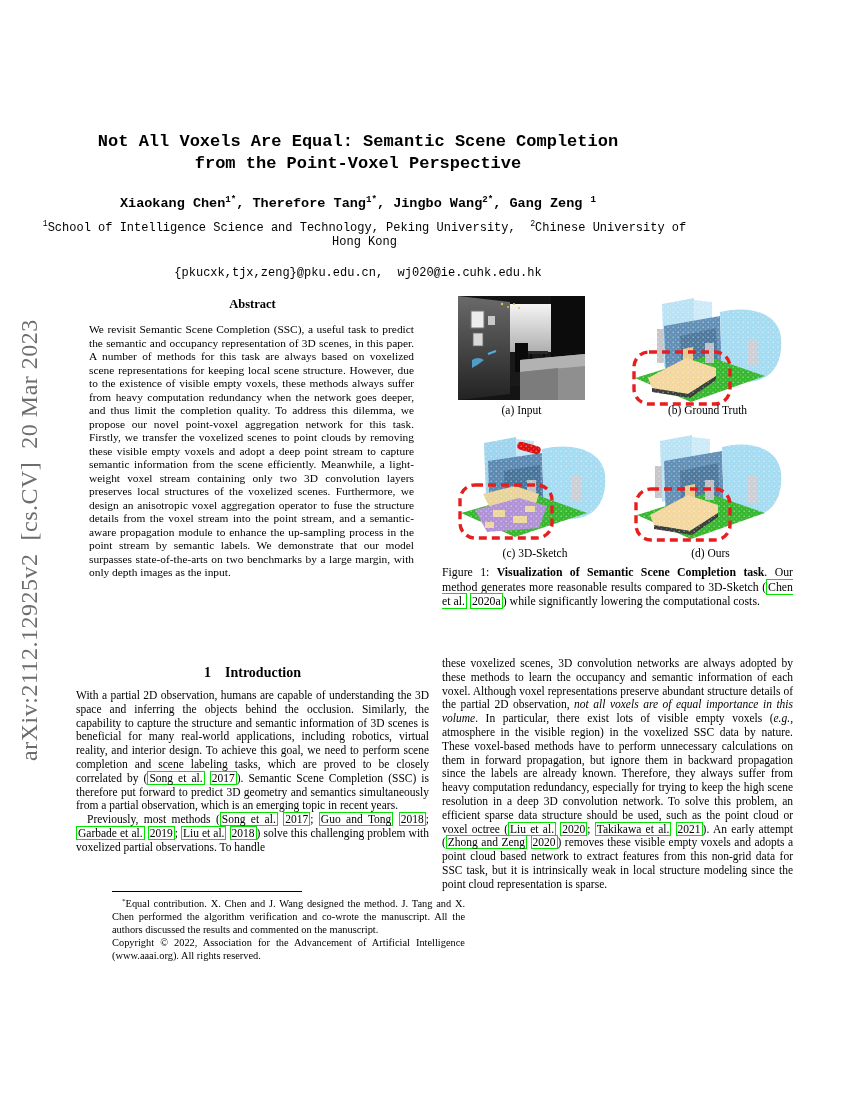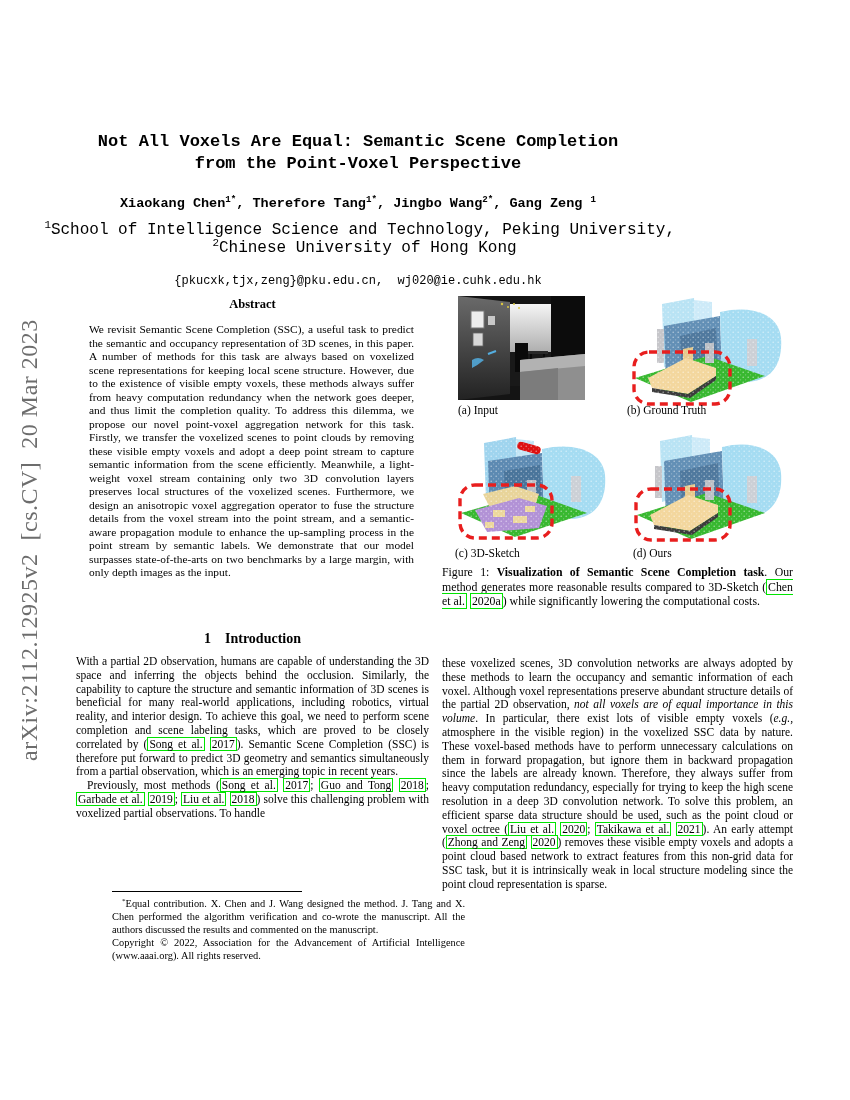--- a/index.html
+++ b/index.html
@@ -9,43 +9,43 @@
 
   .arxiv-banner {
     position:absolute; left:-227px; top:523px; width:520px; height:34px;
     transform:rotate(-90deg); text-align:center;
     font-size:24px; color:#6d6d6d; letter-spacing:0.5px; white-space:nowrap;
   }
 
   .header { position:absolute; top:131px; left:12px; width:692px; text-align:center;font-family:Liberation Mono, monospace; }
   .title { font-size:17px; font-weight:bold; line-height:22px; }
   .authors { margin-top:21px; font-size:13.5px; font-weight:bold; }
-  .affiliation { margin-top:10px; font-size:16px;margin-left:13px; }
+  .affiliation { margin-top:10px; font-size:12px;margin-left:13px; }
   .emails { margin-top:17px; font-size:12px; }
 
   .col-left { position:absolute; left:76px; top:297px; width:353px; }
   .abstract-heading { text-align:center; font-weight:bold; font-size:12.5px; }
   .abstract-body { margin:11px 15px 0 13px; font-size:11.4px; line-height:13.5px; text-align:justify; }
 
   .intro-block { position:absolute; left:76px; top:631px; width:353px; }
-  .section-heading { text-align:center; font-weight:bold; font-size:14px; margin-bottom:8px; }
+  .section-heading { text-align:center; font-weight:bold; font-size:14px; margin-bottom:8px;margin-top:34px; }
   .section-heading .sec-num { margin-right:14px; }
   .body-p { font-size:11.5px; line-height:13.8px; text-align:justify; }
   .p-indent { text-indent:11px; }
 
   .footnote { position:absolute; left:76px; top:891px; width:353px;margin-left:36px; }
   .fn-rule { width:190px; border-top:1.2px solid #000; margin-bottom:6px; }
   .fn-p { font-size:10.4px; line-height:12.9px; text-align:justify; }
   .fn-p.first { text-indent:10px; }
 
   .col-right { position:absolute; left:442px; top:288px; width:351px; }
   .figure1 { position:relative; width:351px; height:277px; }
   .panel { position:absolute; }
   .panel svg { display:block; width:100%; height:100%; }
-  .panel-cap { position:absolute; text-align:left; font-size:11.5px; }
+  .panel-cap { position:absolute; text-align:center; font-size:11.5px; }
   .figcap { position:absolute; top:277px; left:0; width:351px; font-size:11.8px; line-height:14.6px; text-align:justify; }
   .rbody { position:absolute; top:369px; left:0; width:351px; }
 
   .cite { border:1px solid #00e400; padding:0 1px; }
   .it { font-style:italic; }
   .bd { font-weight:bold; }
   sup { font-size:68%; line-height:0; }
 </style>
 </head>
 <body>

